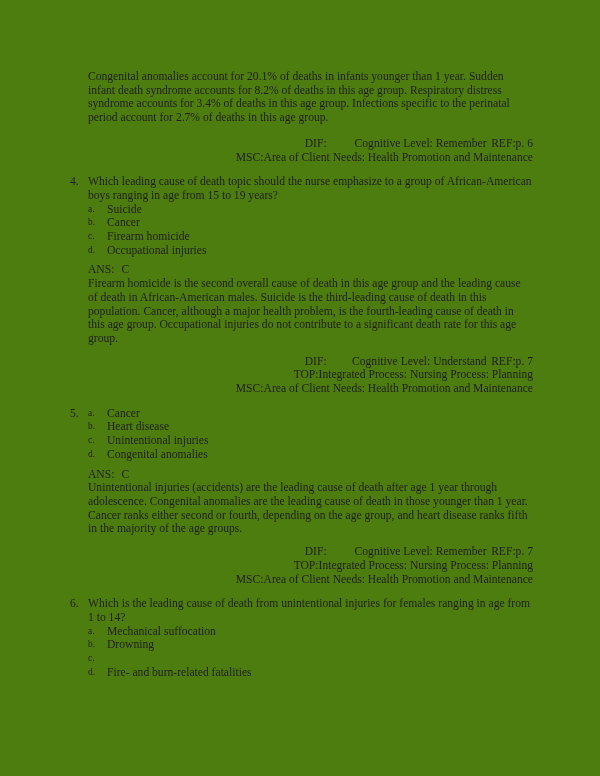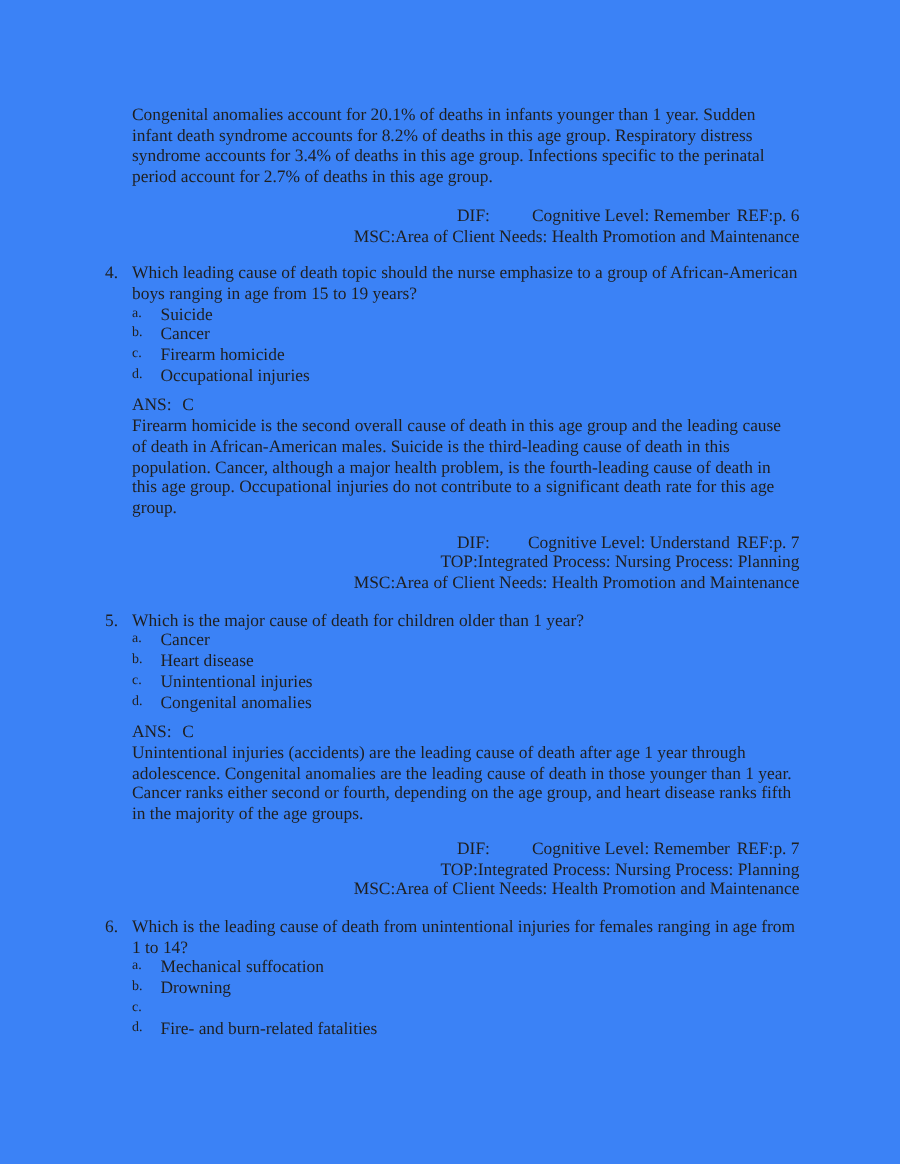--- a/index.html
+++ b/index.html
@@ -1,21 +1,21 @@
 <!DOCTYPE html>
 <html><head>
 <meta charset="utf-8">
 <style>
   * { margin: 0; padding: 0; box-sizing: border-box; }
   html, body { background: #ffffff; }
   .page {
     position: relative;
     width: 600px;
     height: 776px;
-    background: #3b82f6;
+    background: #4d7c0f;
     overflow: hidden;
     font-family: "Liberation Serif", "DejaVu Serif", serif;
     font-size: 11.6px;
     line-height: 13.7px;
     color: #1f1f1f;
     text-decoration: underline;
   }
   .content {
     position: absolute;
     left: 70px;
@@ -85,21 +85,20 @@
           <div><span class="meta-label">DIF:</span><span class="dif-val">Cognitive Level: Understand</span><span class="ref-label">REF:</span><span>p. 7</span></div>
           <div><span class="meta-label">TOP:</span><span>Integrated Process: Nursing Process: Planning</span></div>
           <div><span class="meta-label">MSC:</span><span>Area of Client Needs: Health Promotion and Maintenance</span></div>
         </div>
       </div>
     </section>
 
     <section class="question">
       <div class="qnum">5.</div>
       <div class="qbody">
-        <div>Which is the major cause of death for children older than 1 year?</div>
         <div>
           <div class="option">
               <span class="opt-letter">a.</span>
               <span>Cancer</span>
             </div>
           <div class="option">
               <span class="opt-letter">b.</span>
               <span>Heart disease</span>
             </div>
           <div class="option">

